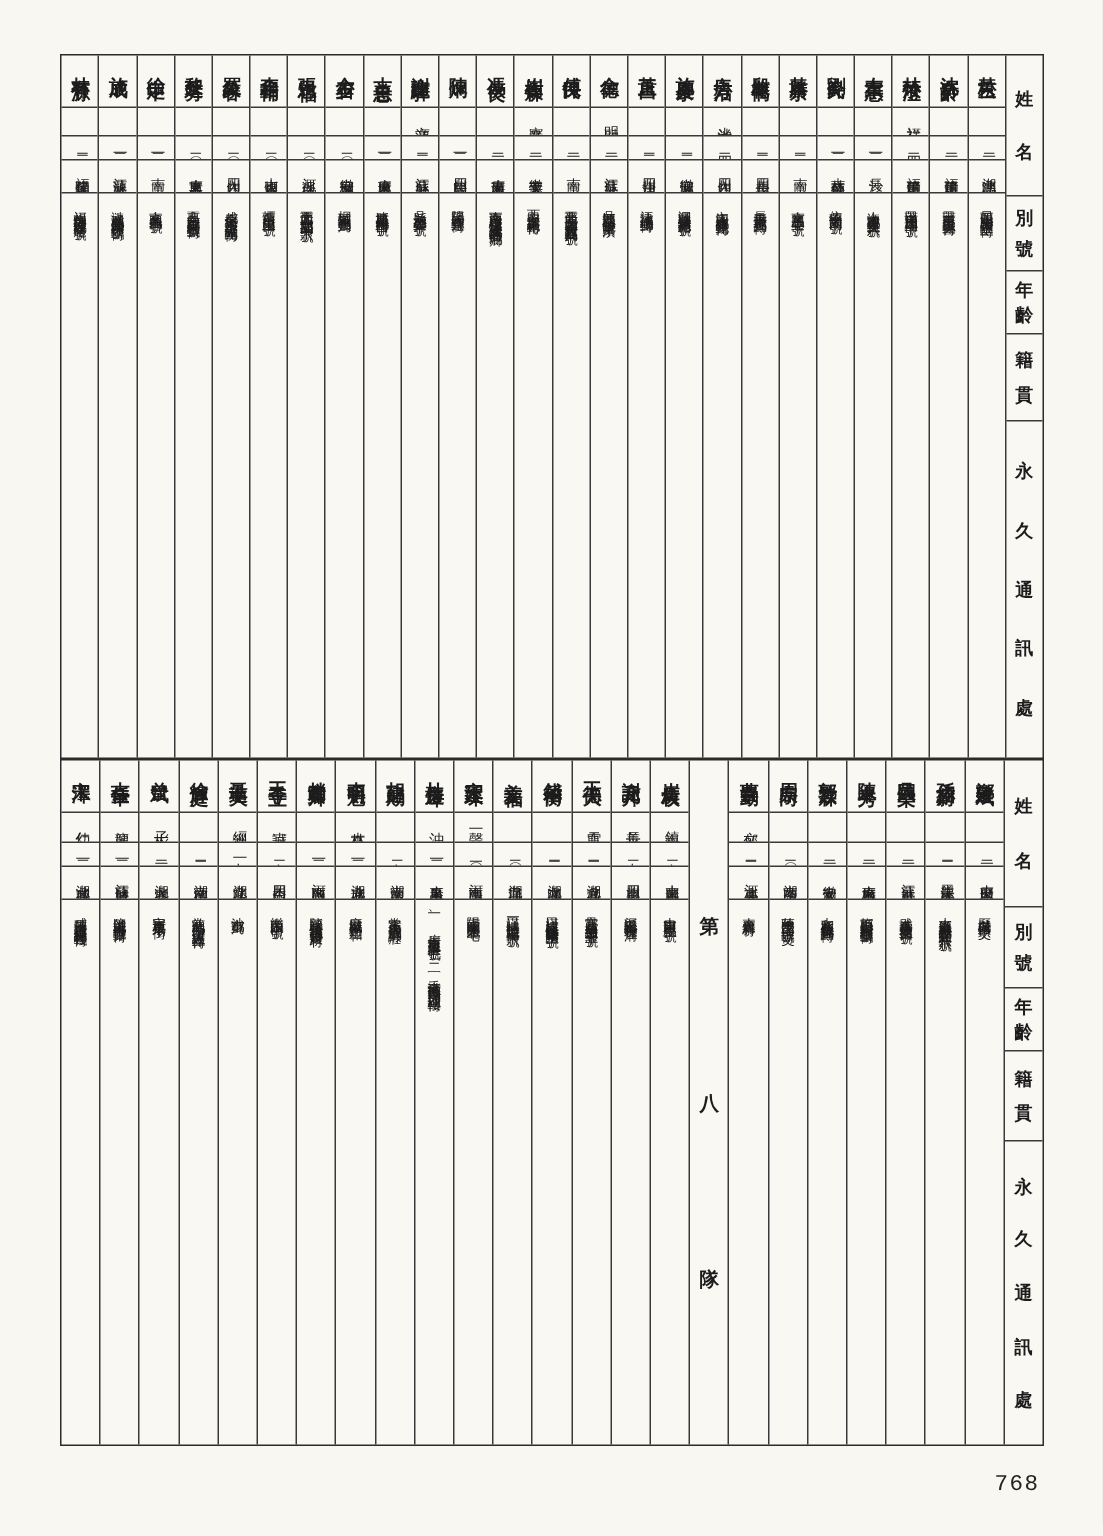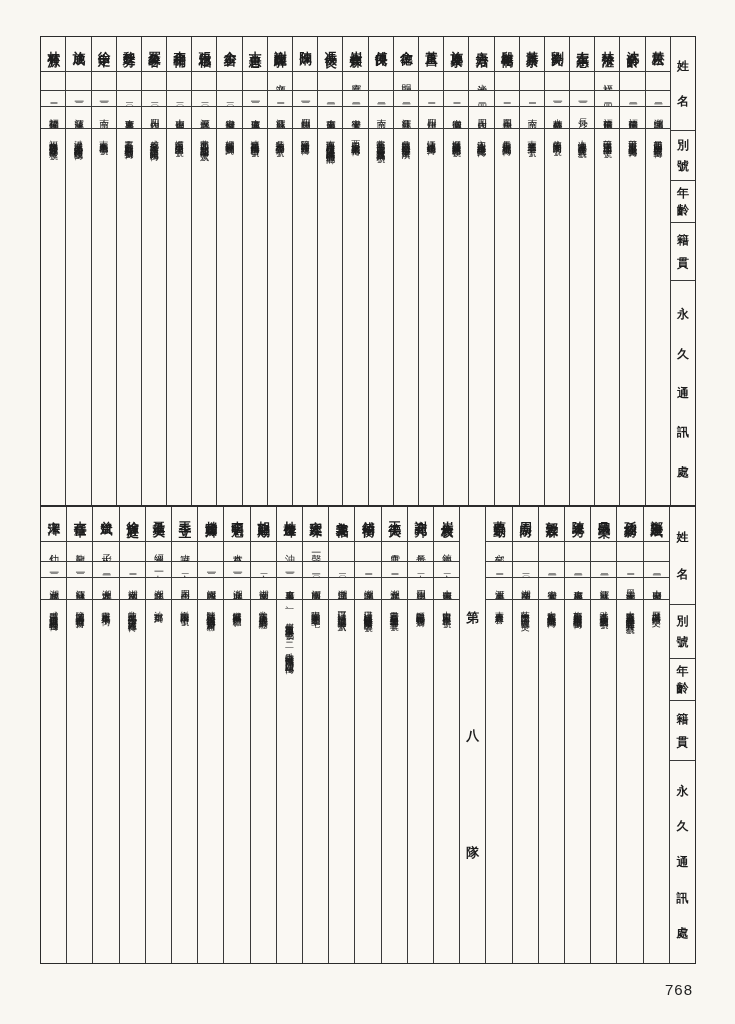--- a/index.html
+++ b/index.html
@@ -84,21 +84,21 @@
     border-left:1px solid #3a3a3a;
     box-sizing:border-box;
   }
   .divider-col span{font-size:13px;font-weight:bold;line-height:1;}
   .page-number{
     position:absolute;
     right:42px;bottom:26px;
     font-size:15px;
     letter-spacing:1px;
     color:#222;
-    font-family:Liberation Sans, sans-serif;
+    font-family:Liberation Mono, monospace;
   }
 </style>
 </head>
 <body>
 
 <div class="sheet">
   <div id="top-table" class="rtable t-top">
       <div class="col">
         <div class="cell hcell c-name">
           <span>姓</span>

